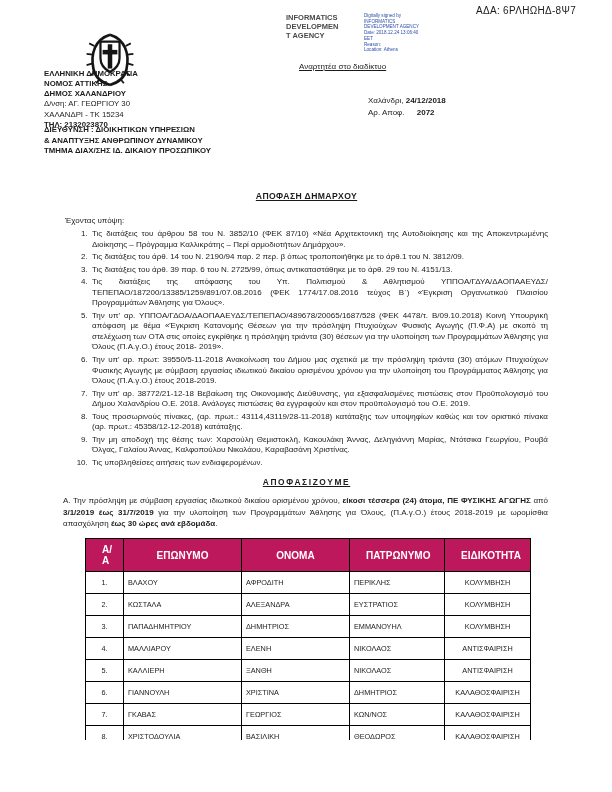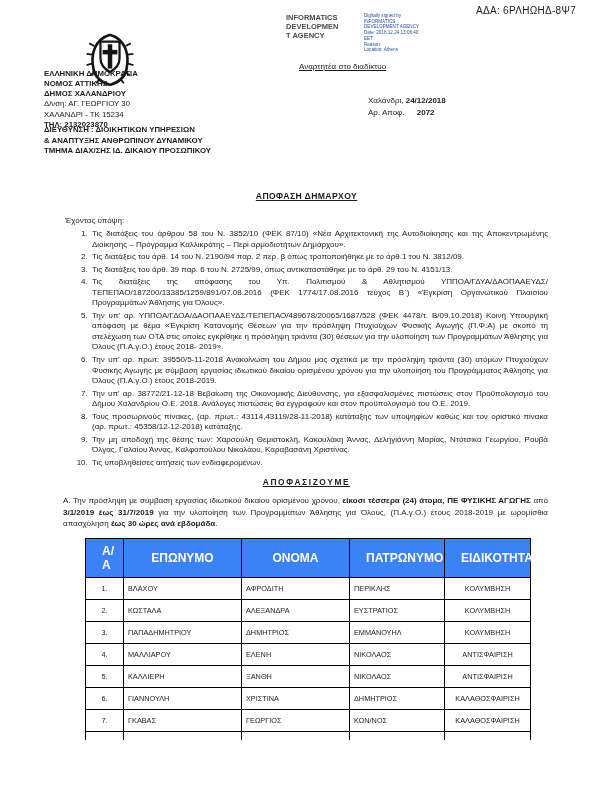--- a/index.html
+++ b/index.html
@@ -19,21 +19,21 @@
   .date-block{position:absolute;left:352px;top:95px;font-size:8px;line-height:1.5;margin-left:16px;}
   .dept{position:absolute;left:44px;top:125px;font-size:7.8px;line-height:1.35;font-weight:bold;}
   .content{position:absolute;left:63px;top:191px;width:487px;font-size:8px;}
   .doc-title{text-align:center;font-weight:bold;text-decoration:underline;font-size:8.6px;margin:0 0 15px 0;letter-spacing:.4px;}
   .having{margin:0 0 4px 2px;}
   ol.considerations{margin:0;padding:0 2px 0 27px;text-align:justify;line-height:1.32;}
   ol.considerations li{margin-bottom:2px;padding-left:2px;}
   .resolve{text-align:center;font-weight:bold;text-decoration:underline;letter-spacing:1.6px;margin:9px 0 8px 0;font-size:8.4px;}
   .decision{text-align:justify;line-height:1.4;margin:0 2px 9px 0;}
   table.roster{border-collapse:collapse;margin-left:22px;width:445px;table-layout:fixed;}
-  table.roster th{background:#3b82f6;color:#fff;border:1px solid #000;font-size:12px;padding:5px 16px;font-weight:bold;text-align:center;}
+  table.roster th{background:#be185d;color:#fff;border:1px solid #000;font-size:10px;padding:5px 16px;font-weight:bold;text-align:center;}
   table.roster td{border:1px solid #000;font-size:7.3px;padding:6px 4px;}
   td.c{text-align:center;}
   td.l{text-align:left;}
 </style>
 </head>
 <body>
 
 <div class="page">
 
   <div class="ada">ΑΔΑ: 6ΡΛΗΩΗΔ-8Ψ7</div>

